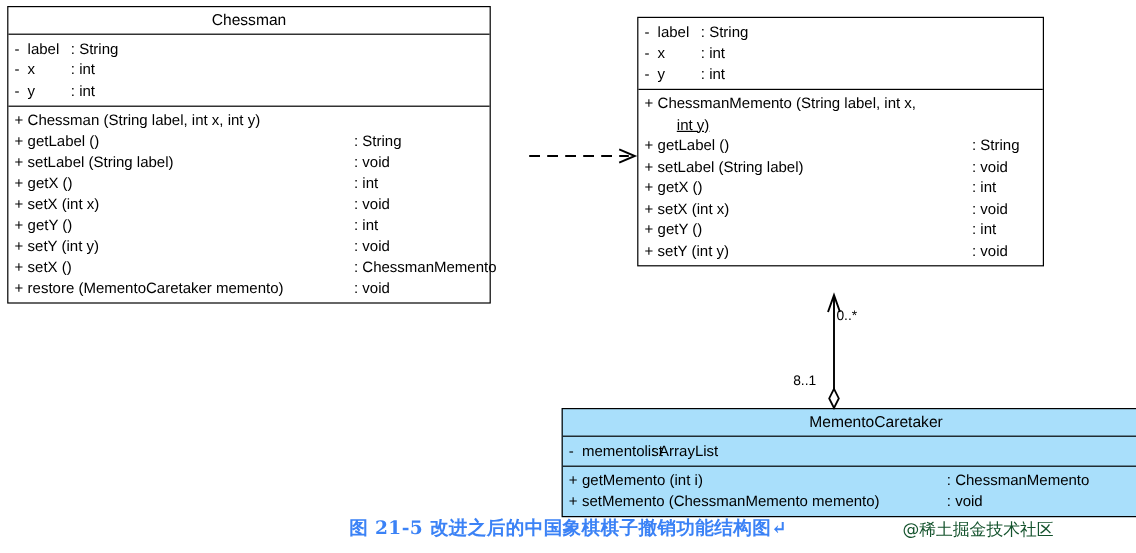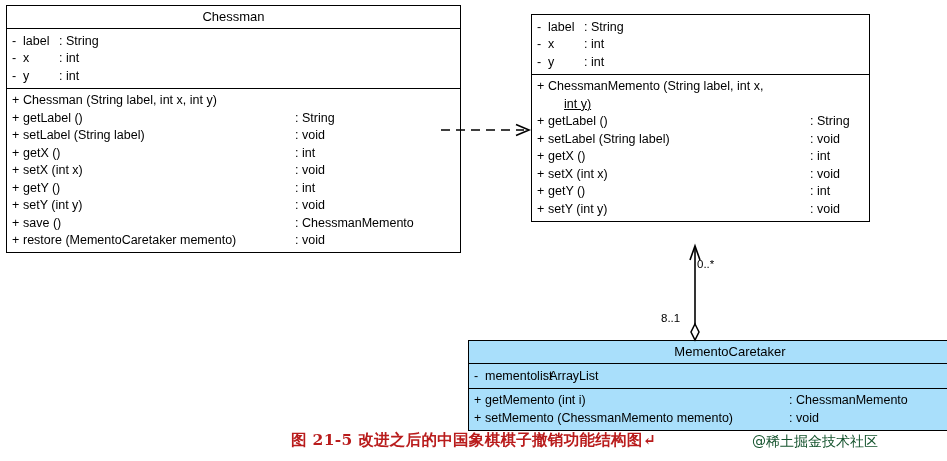--- a/index.html
+++ b/index.html
@@ -93,39 +93,39 @@
   
   .caption {
     position: absolute;
     left: 0;
     top: 430px;
     width: 947px;
     text-align: center;
     font-family: "DejaVu Serif", "Liberation Serif", serif;
     font-weight: bold;
     font-size: 15.5px;
-    color: #b91c1c;
+    color: #3b82f6;
     letter-spacing: 0.3px;
   }
   .watermark {
     position: absolute;
     left: 752px;
     top: 433px;
     font-family: "DejaVu Sans", sans-serif;
     font-size: 14px;
     color: #14532d;
     white-space: nowrap;
   }
 </style>
 </head>
 <body>
 
 <div id="canvas">
 
-  <div class="uml-class box-chessman" style="left:6px; top:5px; width:455px;">
+  <div class="uml-class box-chessman" style="left:6px; top:5px; width:403px;">
     <div class="class-title">Chessman</div>
 
     <div class="compartment bordered">
       <div class="member">
         <span class="vis">-</span>
         <span class="m-name">label</span>
         <span class="m-type attr-type">: String</span>
       </div>
       <div class="member">
         <span class="vis">-</span>
@@ -170,21 +170,21 @@
         <span class="m-name">getY ()</span>
         <span class="m-type">: int</span>
       </div>
       <div class="member">
         <span class="vis">+</span>
         <span class="m-name">setY (int y)</span>
         <span class="m-type">: void</span>
       </div>
       <div class="member">
         <span class="vis">+</span>
-        <span class="m-name">save ()</span>
+        <span class="m-name">setX ()</span>
         <span class="m-type">: ChessmanMemento</span>
       </div>
       <div class="member">
         <span class="vis">+</span>
         <span class="m-name">restore (MementoCaretaker memento)</span>
         <span class="m-type">: void</span>
       </div>
     </div>
   </div>
 

